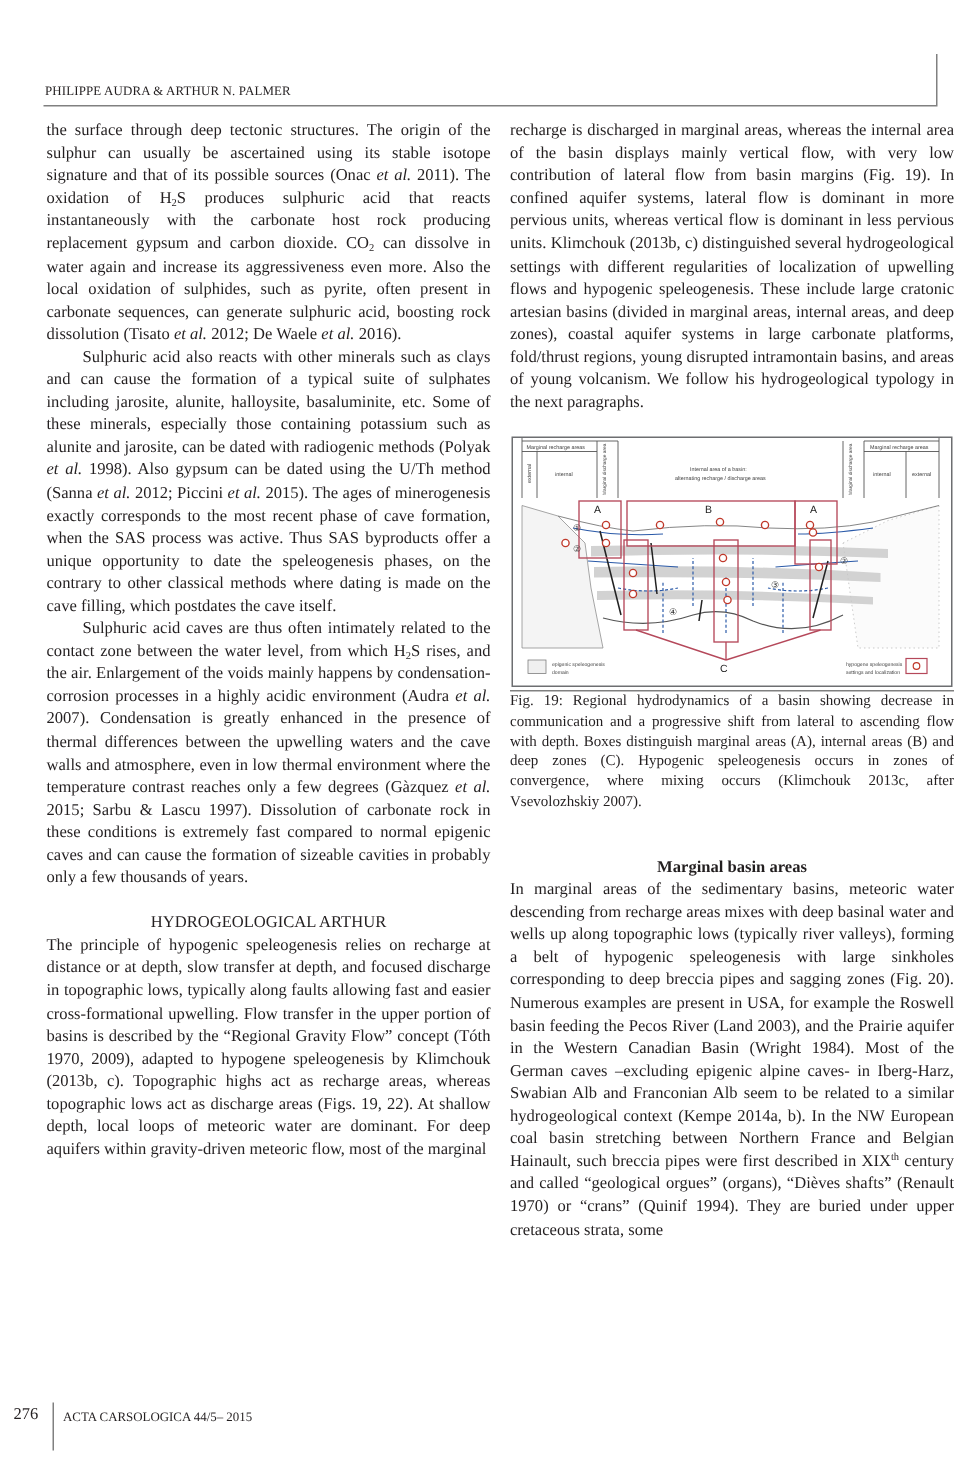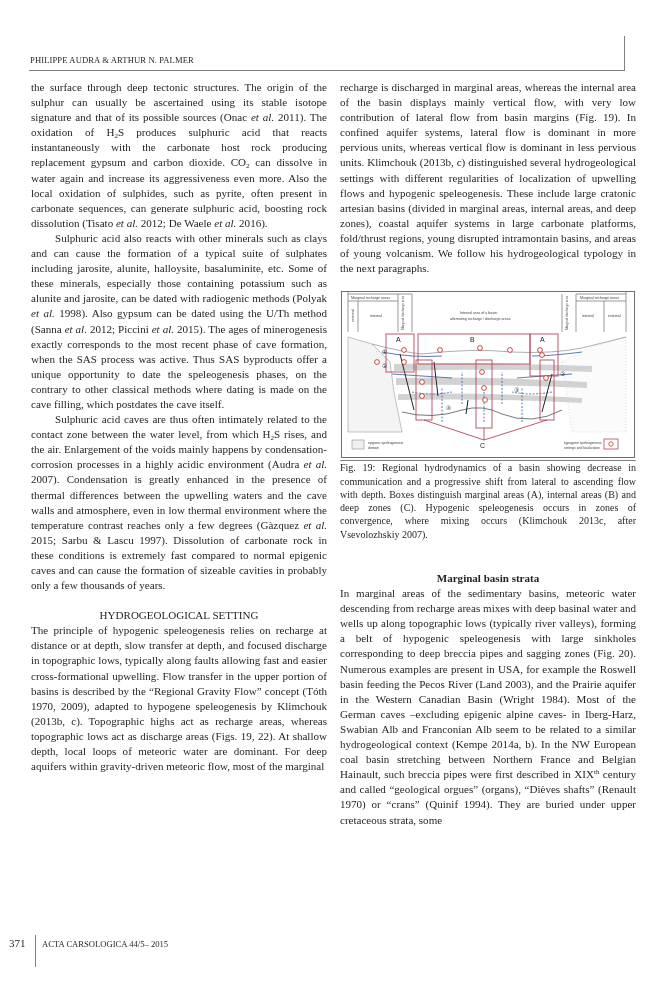--- a/index.html
+++ b/index.html
@@ -33,21 +33,21 @@
 
 <div class="header-vrule"></div>
 <div class="running-head">PHILIPPE AUDRA &amp; ARTHUR N. PALMER</div>
 <div class="header-rule"></div>
 
 <div class="col left">
   <p><span>the surface through deep tectonic structures. The origin of the sulphur can usually be ascertained using its stable isotope signature and that of its possible sources (Onac </span><i>et al.</i><span> 2011). The oxidation of H</span><sub>2</sub><span>S produces sulphuric acid that reacts instantaneously with the carbonate host rock producing replacement gypsum and carbon dioxide. CO</span><sub>2</sub><span> can dissolve in water again and increase its aggressiveness even more. Also the local oxidation of sulphides, such as pyrite, often present in carbonate sequences, can generate sulphuric acid, boosting rock dissolution (Tisato </span><i>et al.</i><span> 2012; De Waele </span><i>et al.</i><span> 2016).</span></p>
   <p class="indent"><span>Sulphuric acid also reacts with other minerals such as clays and can cause the formation of a typical suite of sulphates including jarosite, alunite, halloysite, basaluminite, etc. Some of these minerals, especially those containing potassium such as alunite and jarosite, can be dated with radiogenic methods (Polyak </span><i>et al.</i><span> 1998). Also gypsum can be dated using the U/Th method (Sanna </span><i>et al.</i><span> 2012; Piccini </span><i>et al.</i><span> 2015). The ages of minerogenesis exactly corresponds to the most recent phase of cave formation, when the SAS process was active. Thus SAS byproducts offer a unique opportunity to date the speleogenesis phases, on the contrary to other classical methods where dating is made on the cave filling, which postdates the cave itself.</span></p>
   <p class="indent"><span>Sulphuric acid caves are thus often intimately related to the contact zone between the water level, from which H</span><sub>2</sub><span>S rises, and the air. Enlargement of the voids mainly happens by condensation-corrosion processes in a highly acidic environment (Audra </span><i>et al.</i><span> 2007). Condensation is greatly enhanced in the presence of thermal differences between the upwelling waters and the cave walls and atmosphere, even in low thermal environment where the temperature contrast reaches only a few degrees (Gàzquez </span><i>et al.</i><span> 2015; Sarbu &amp; Lascu 1997). Dissolution of carbonate rock in these conditions is extremely fast compared to normal epigenic caves and can cause the formation of sizeable cavities in probably only a few thousands of years.</span></p>
   <div class="gap"></div>
-  <h3>HYDROGEOLOGICAL SETTING</h3>
+  <h3>HYDROGEOLOGICAL ARTHUR</h3>
   <p>The principle of hypogenic speleogenesis relies on recharge at distance or at depth, slow transfer at depth, and focused discharge in topographic lows, typically along faults allowing fast and easier cross-formational upwelling. Flow transfer in the upper portion of basins is described by the “Regional Gravity Flow” concept (Tóth 1970, 2009), adapted to hypogene speleogenesis by Klimchouk (2013b, c). Topographic highs act as recharge areas, whereas topographic lows act as discharge areas (Figs. 19, 22). At shallow depth, local loops of meteoric water are dominant. For deep aquifers within gravity-driven meteoric flow, most of the marginal</p>
 </div>
 
 <div class="col right">
   <p>recharge is discharged in marginal areas, whereas the internal area of the basin displays mainly vertical flow, with very low contribution of lateral flow from basin margins (Fig. 19). In confined aquifer systems, lateral flow is dominant in more pervious units, whereas vertical flow is dominant in less pervious units. Klimchouk (2013b, c) distinguished several hydrogeological settings with different regularities of localization of upwelling flows and hypogenic speleogenesis. These include large cratonic artesian basins (divided in marginal areas, internal areas, and deep zones), coastal aquifer systems in large carbonate platforms, fold/thrust regions, young disrupted intramontain basins, and areas of young volcanism. We follow his hydrogeological typology in the next paragraphs.</p>
 
   <div class="figure">
     <svg width="292" height="165" viewBox="0 0 292 165" font-family="Liberation Sans, sans-serif">
 
       <g stroke="#555" stroke-width="0.6" fill="none">
@@ -161,19 +161,19 @@
         <rect x="262" y="147" width="14" height="10" fill="#fff" stroke="#b5485a" stroke-width="0.8"></rect>
         <circle cx="269" cy="152" r="2.2" fill="#fff" stroke="#c0392b" stroke-width="0.8"></circle>
       </g>
     </svg>
   </div>
   <div class="caption-rule"></div>
   <p class="caption">Fig. 19: Regional hydrodynamics of a basin showing decrease in communication and a progressive shift from lateral to ascending flow with depth. Boxes distinguish marginal areas (A), internal areas (B) and deep zones (C). Hypogenic speleogenesis occurs in zones of convergence, where mixing occurs (Klimchouk 2013c, after Vsevolozhskiy 2007).</p>
 
   <div class="gap"></div>
   <div class="gap"></div>
-  <h4>Marginal basin strata</h4>
+  <h4>Marginal basin areas</h4>
   <p><span>In marginal areas of the sedimentary basins, meteoric water descending from recharge areas mixes with deep basinal water and wells up along topographic lows (typically river valleys), forming a belt of hypogenic speleogenesis with large sinkholes corresponding to deep breccia pipes and sagging zones (Fig. 20). Numerous examples are present in USA, for example the Roswell basin feeding the Pecos River (Land 2003), and the Prairie aquifer in the Western Canadian Basin (Wright 1984). Most of the German caves –excluding epigenic alpine caves- in Iberg-Harz, Swabian Alb and Franconian Alb seem to be related to a similar hydrogeological context (Kempe 2014a, b). In the NW European coal basin stretching between Northern France and Belgian Hainault, such breccia pipes were first described in XIX</span><sup>th</sup><span> century and called “geological orgues” (organs), “Dièves shafts” (Renault 1970) or “crans” (Quinif 1994). They are buried under upper cretaceous strata, some</span></p>
 </div>
 
-<div class="footer-num">371</div>
+<div class="footer-num">276</div>
 <div class="footer-vrule"></div>
 <div class="footer-journal">ACTA CARSOLOGICA 44/5– 2015</div>
 
 </body></html>

